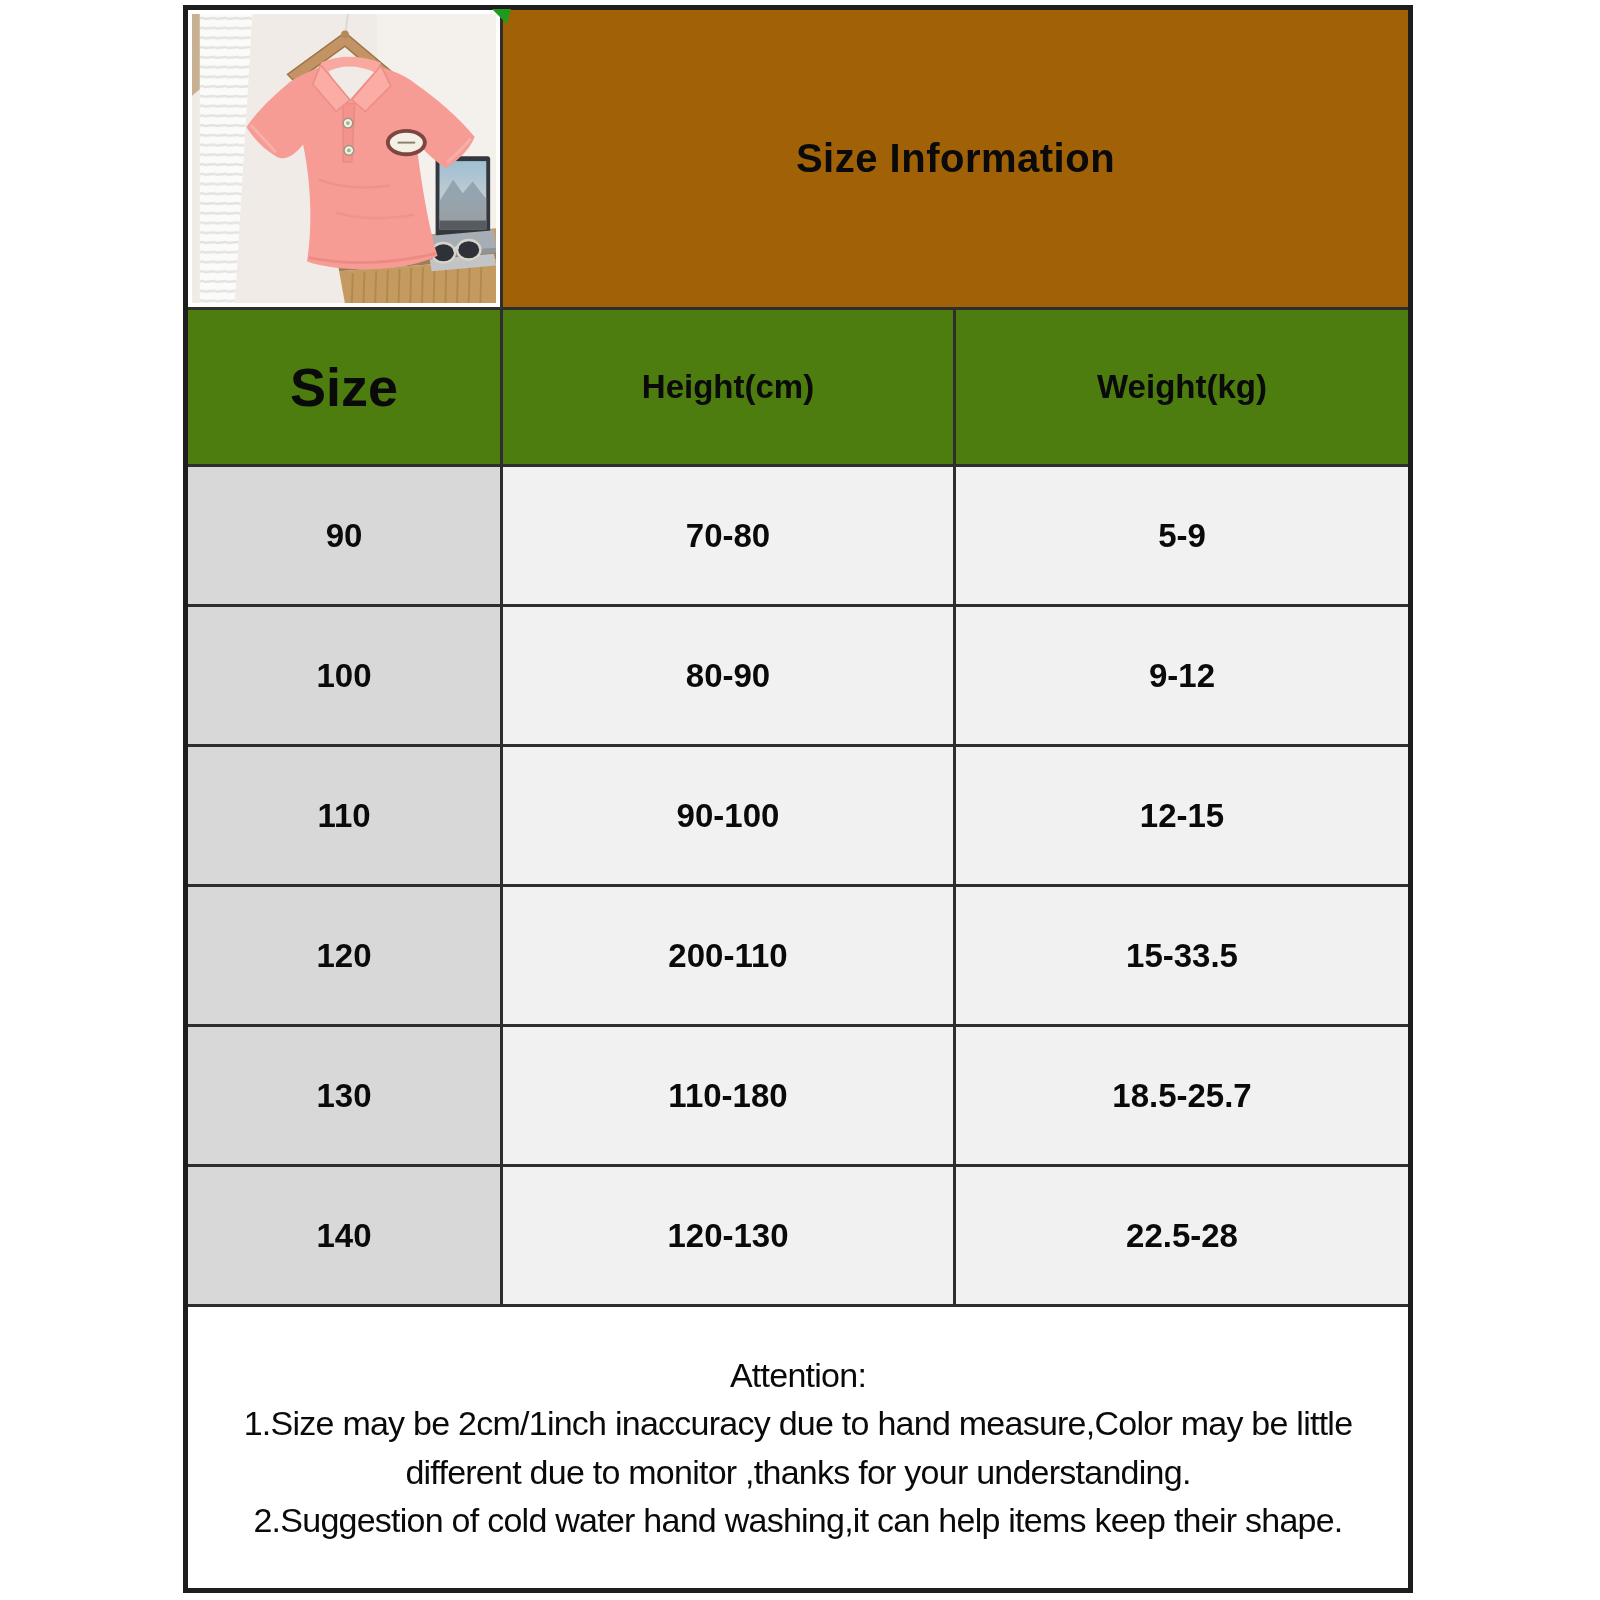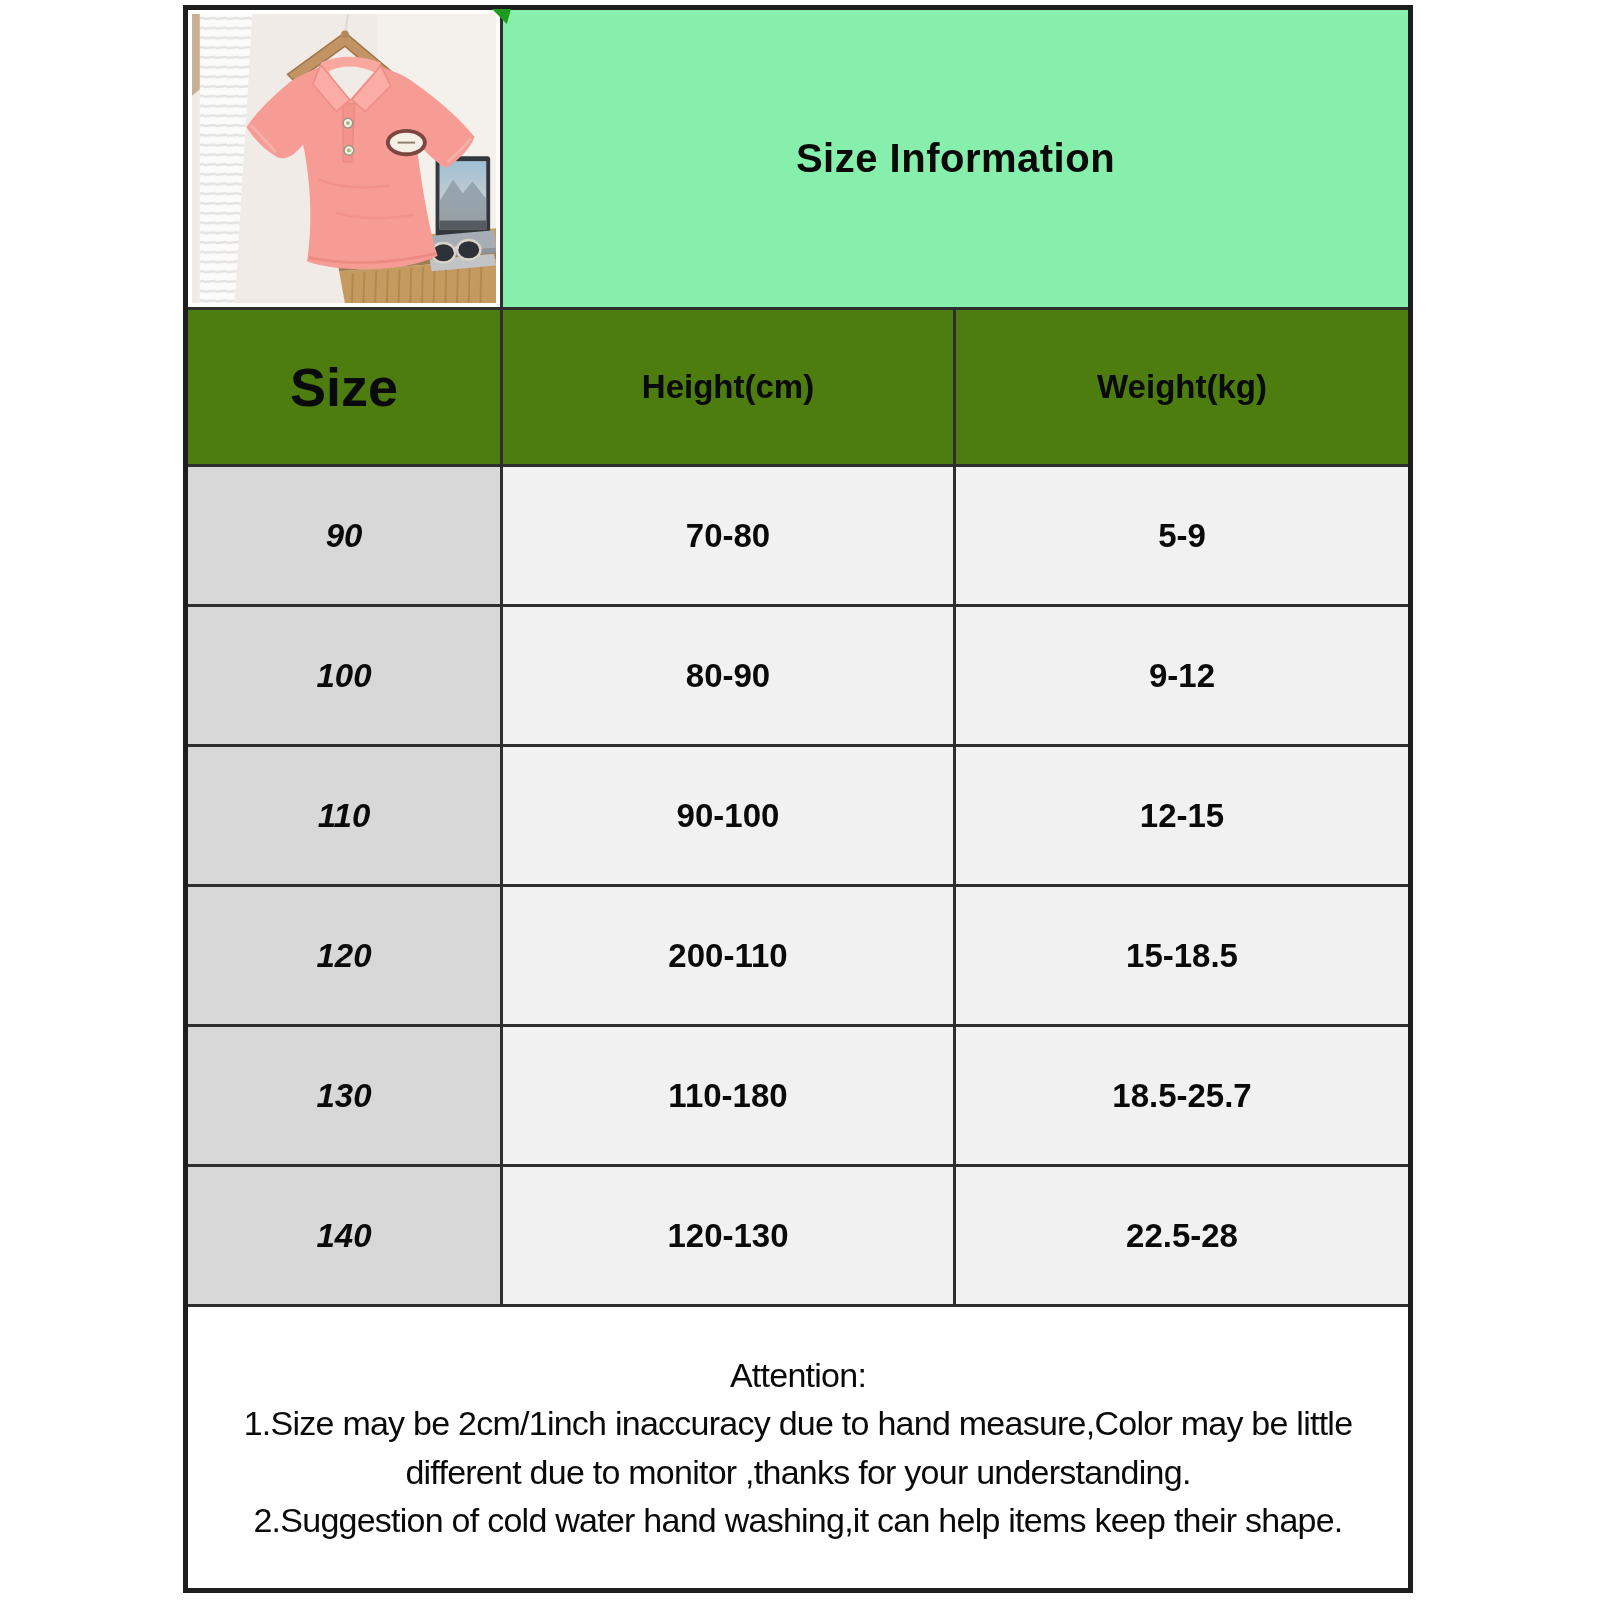--- a/index.html
+++ b/index.html
@@ -22,31 +22,31 @@
   }
   table.size-table td, table.size-table th {
     border:3px solid #2e2e2e;
     text-align:center; vertical-align:middle;
     color:#0a0a0a;
     overflow:hidden;
   }
   .photo-cell { background:#ffffff; padding:4px; }
   .photo-cell svg { display:block; width:100%; height:100%; }
   .title-cell {
-    background:#86efac;
+    background:#a16207;
     font-size:40px; font-weight:bold; letter-spacing:0.5px;
   }
   th.grid-head {
     background:#4d7c0f;
     font-size:33px; font-weight:bold;
   }
   th.grid-head.size-head { font-size:54px; }
   td.size-val {
     background:#d8d8d8;
-    font-size:33px; font-weight:bold;font-style:italic;
+    font-size:33px; font-weight:bold;
   }
   td.data-val {
     background:#f1f1f1;
     font-size:33px; font-weight:bold;
   }
   td.note-cell {
     background:#ffffff;
     text-align:left; vertical-align:top;
     padding:6px 10px;
     font-size:34px; font-weight:normal;
@@ -187,21 +187,21 @@
         <td class="data-val">9-12</td>
       </tr>
       <tr style="height:140px">
         <td class="size-val">110</td>
         <td class="data-val">90-100</td>
         <td class="data-val">12-15</td>
       </tr>
       <tr style="height:140px">
         <td class="size-val">120</td>
         <td class="data-val">200-110</td>
-        <td class="data-val">15-18.5</td>
+        <td class="data-val">15-33.5</td>
       </tr>
       <tr style="height:140px">
         <td class="size-val">130</td>
         <td class="data-val">110-180</td>
         <td class="data-val">18.5-25.7</td>
       </tr>
       <tr style="height:140px">
         <td class="size-val">140</td>
         <td class="data-val">120-130</td>
         <td class="data-val">22.5-28</td>

